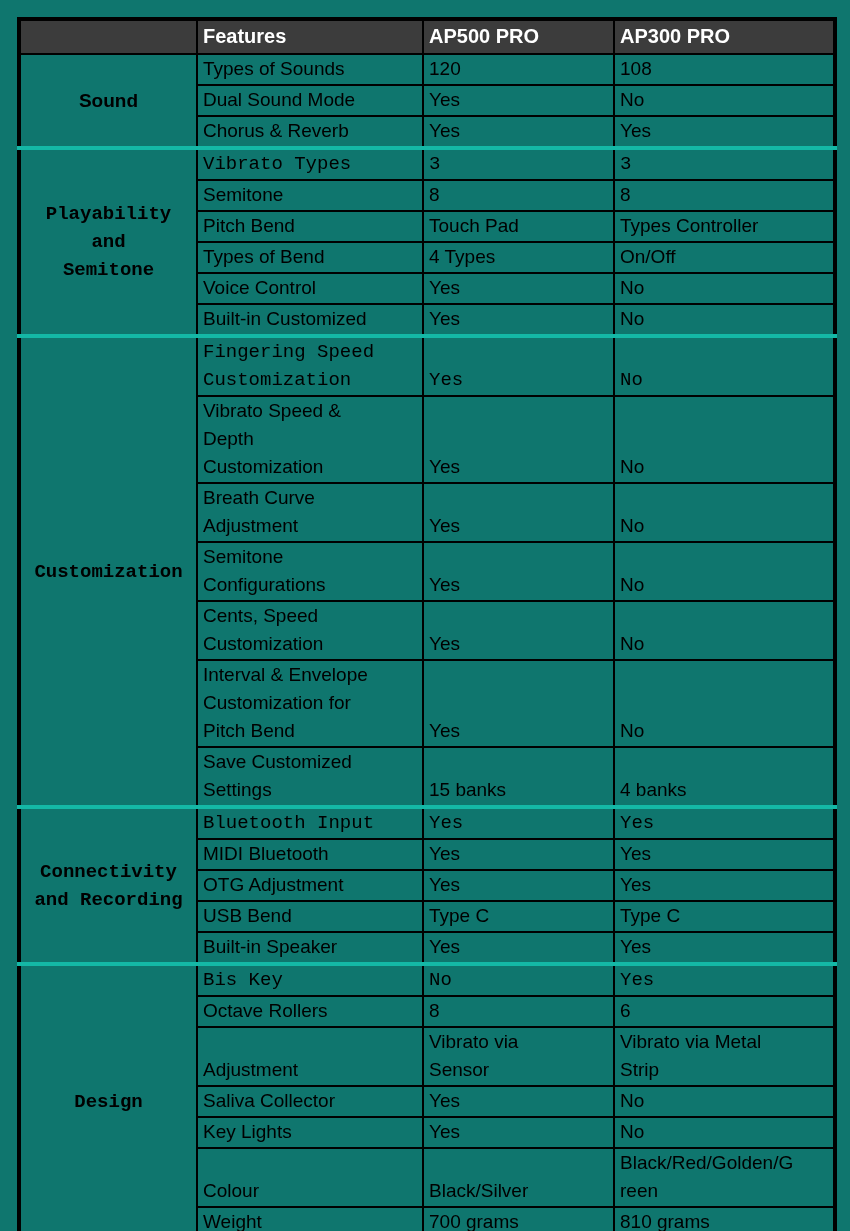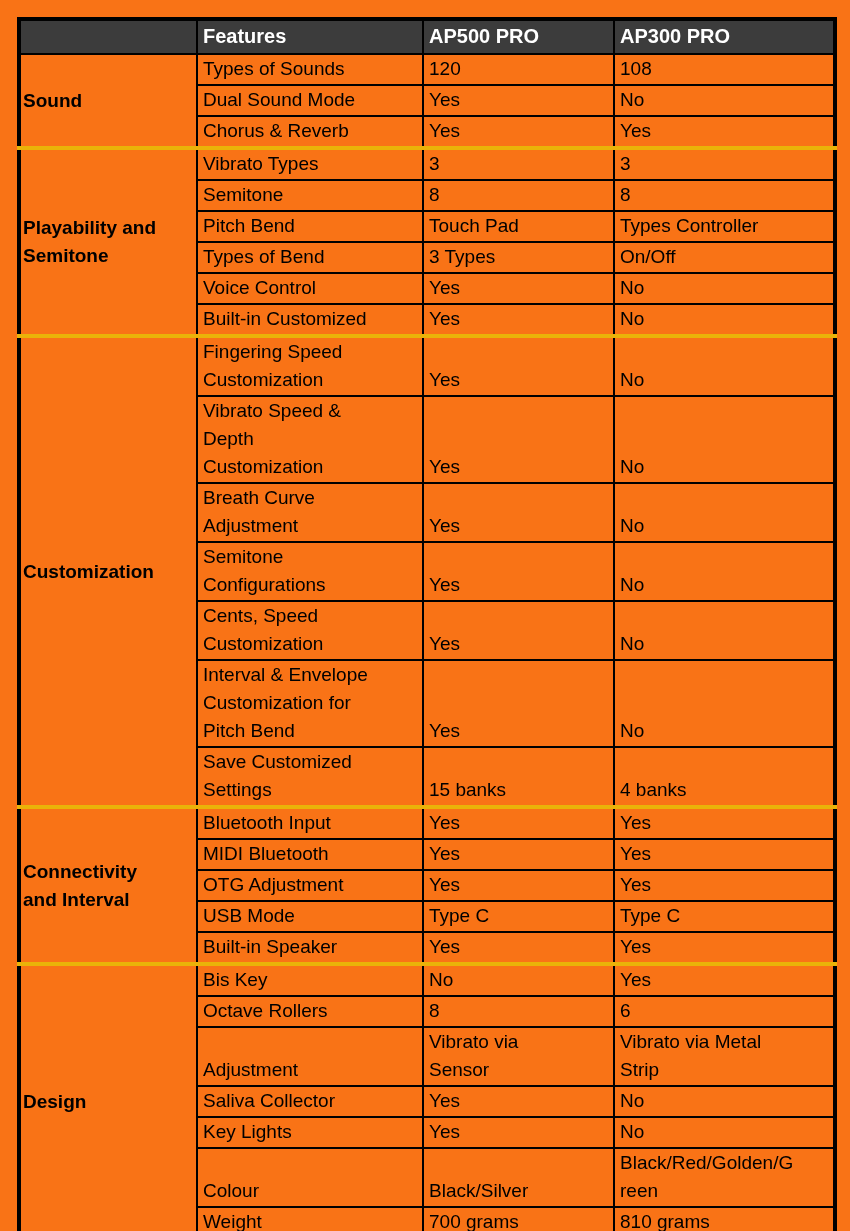--- a/index.html
+++ b/index.html
@@ -1,39 +1,39 @@
 <!DOCTYPE html>
 <html><head>
 <meta charset="utf-8">
 <style>
   * { box-sizing: border-box; }
   html, body { margin: 0; padding: 0; background: #ffffff; }
   body { font-family: "Liberation Sans", sans-serif; }
-  .page { position: relative; width: 850px; height: 1231px; background: #f97316; overflow: hidden; }
+  .page { position: relative; width: 850px; height: 1231px; background: #0f766e; overflow: hidden; }
   table.spec {
     position: absolute; left: 17px; top: 17px;
     width: 816px; border-collapse: collapse; table-layout: fixed;
     border: 4px solid #000;
   }
   th, td { border: 2px solid #000; overflow: hidden; }
   thead th {
     background: #3c3c3c; color: #ffffff; font-weight: bold;
     font-size: 20px; text-align: left; vertical-align: middle;
     height: 35px; padding: 2px 3px 4px 5px;
   }
   td {
     font-size: 19px; line-height: 28px; color: #000;
     vertical-align: bottom; text-align: left;
     padding: 0 3px 1px 5px; white-space: pre-line;
   }
   td.cat {
-    font-weight: bold; text-align: left; vertical-align: middle;
+    font-weight: bold; text-align: center; vertical-align: middle;
     padding: 0 2px; line-height: 28px;
   }
-  tr.sec td { border-top: 4px solid #eab308; }
+  tr.sec td { border-top: 4px solid #14b8a6; font-family: Liberation Mono, monospace; }
 </style>
 </head>
 <body>
 
 <div class="page">
   <table class="spec">
     <colgroup>
       <col style="width:178px">
         <col style="width:226px">
         <col style="width:191px">
@@ -78,21 +78,21 @@
         <td>8</td>
         <td>8</td>
       </tr>
       <tr>
         <td>Pitch Bend</td>
         <td>Touch Pad</td>
         <td>Types Controller</td>
       </tr>
       <tr>
         <td>Types of Bend</td>
-        <td>3 Types</td>
+        <td>4 Types</td>
         <td>On/Off</td>
       </tr>
       <tr>
         <td>Voice Control</td>
         <td>Yes</td>
         <td>No</td>
       </tr>
       <tr>
         <td>Built-in Customized</td>
         <td>Yes</td>
@@ -140,37 +140,37 @@
       </tr>
       <tr>
         <td>Save Customized
 Settings</td>
         <td>15 banks</td>
         <td>4 banks</td>
       </tr>
 
       <tr class="sec">
         <td class="cat" rowspan="5">Connectivity
-and Interval</td>
+and Recording</td>
         <td>Bluetooth Input</td>
         <td>Yes</td>
         <td>Yes</td>
       </tr>
       <tr>
         <td>MIDI Bluetooth</td>
         <td>Yes</td>
         <td>Yes</td>
       </tr>
       <tr>
         <td>OTG Adjustment</td>
         <td>Yes</td>
         <td>Yes</td>
       </tr>
       <tr>
-        <td>USB Mode</td>
+        <td>USB Bend</td>
         <td>Type C</td>
         <td>Type C</td>
       </tr>
       <tr>
         <td>Built-in Speaker</td>
         <td>Yes</td>
         <td>Yes</td>
       </tr>
 
       <tr class="sec">

